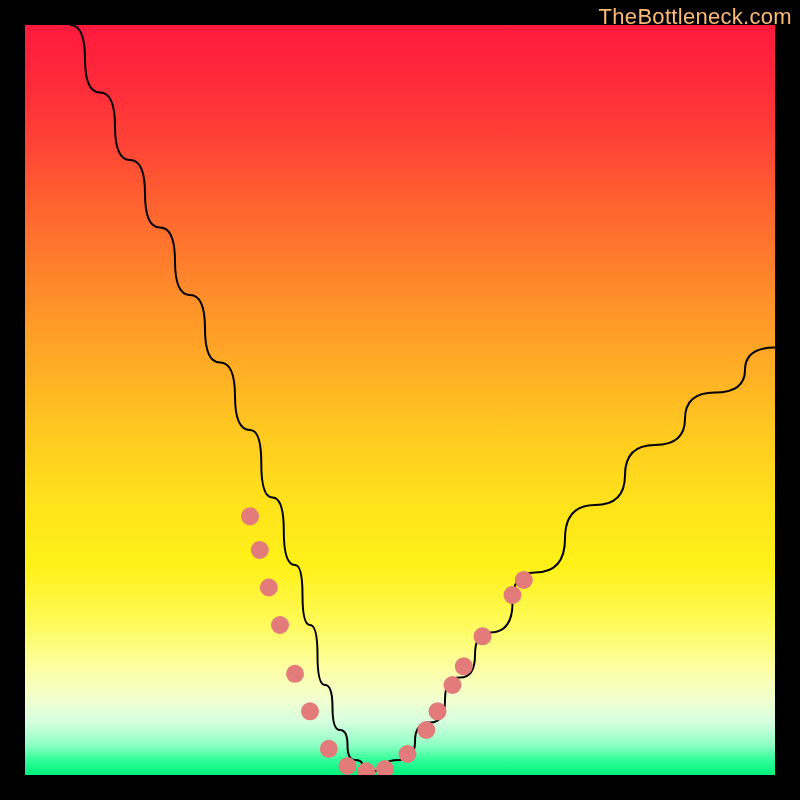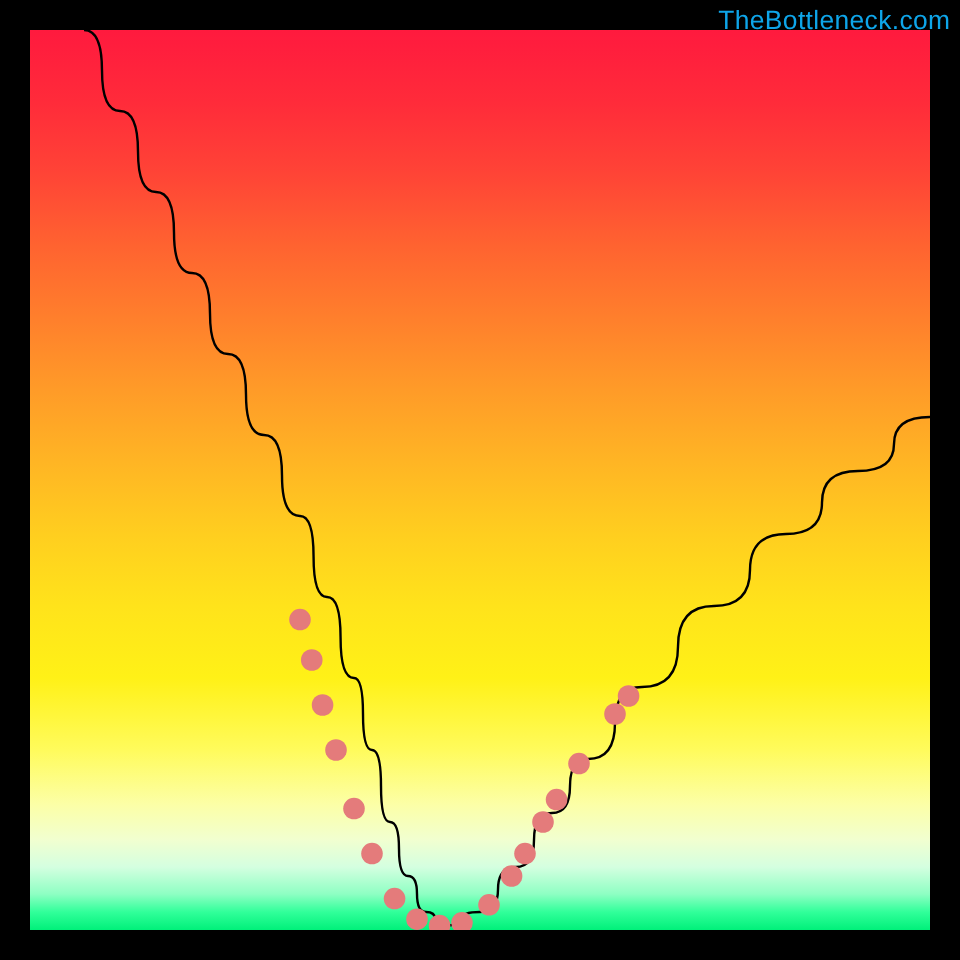--- a/index.html
+++ b/index.html
@@ -39,21 +39,21 @@
       #8effc3 96%,
       #31ff9a 98%,
       #00f07a 100%
     );
   }
 
   .watermark {
     position: absolute;
     top: 4px;
     right: 8px;
-    color: #0ea5e9;
+    color: #fdba74;
     font-size: 22px;
     font-weight: 500;
     letter-spacing: 0.3px;
     z-index: 5;
   }
 
   svg.curve {
     position: absolute;
     left: 25px;
     top: 25px;

